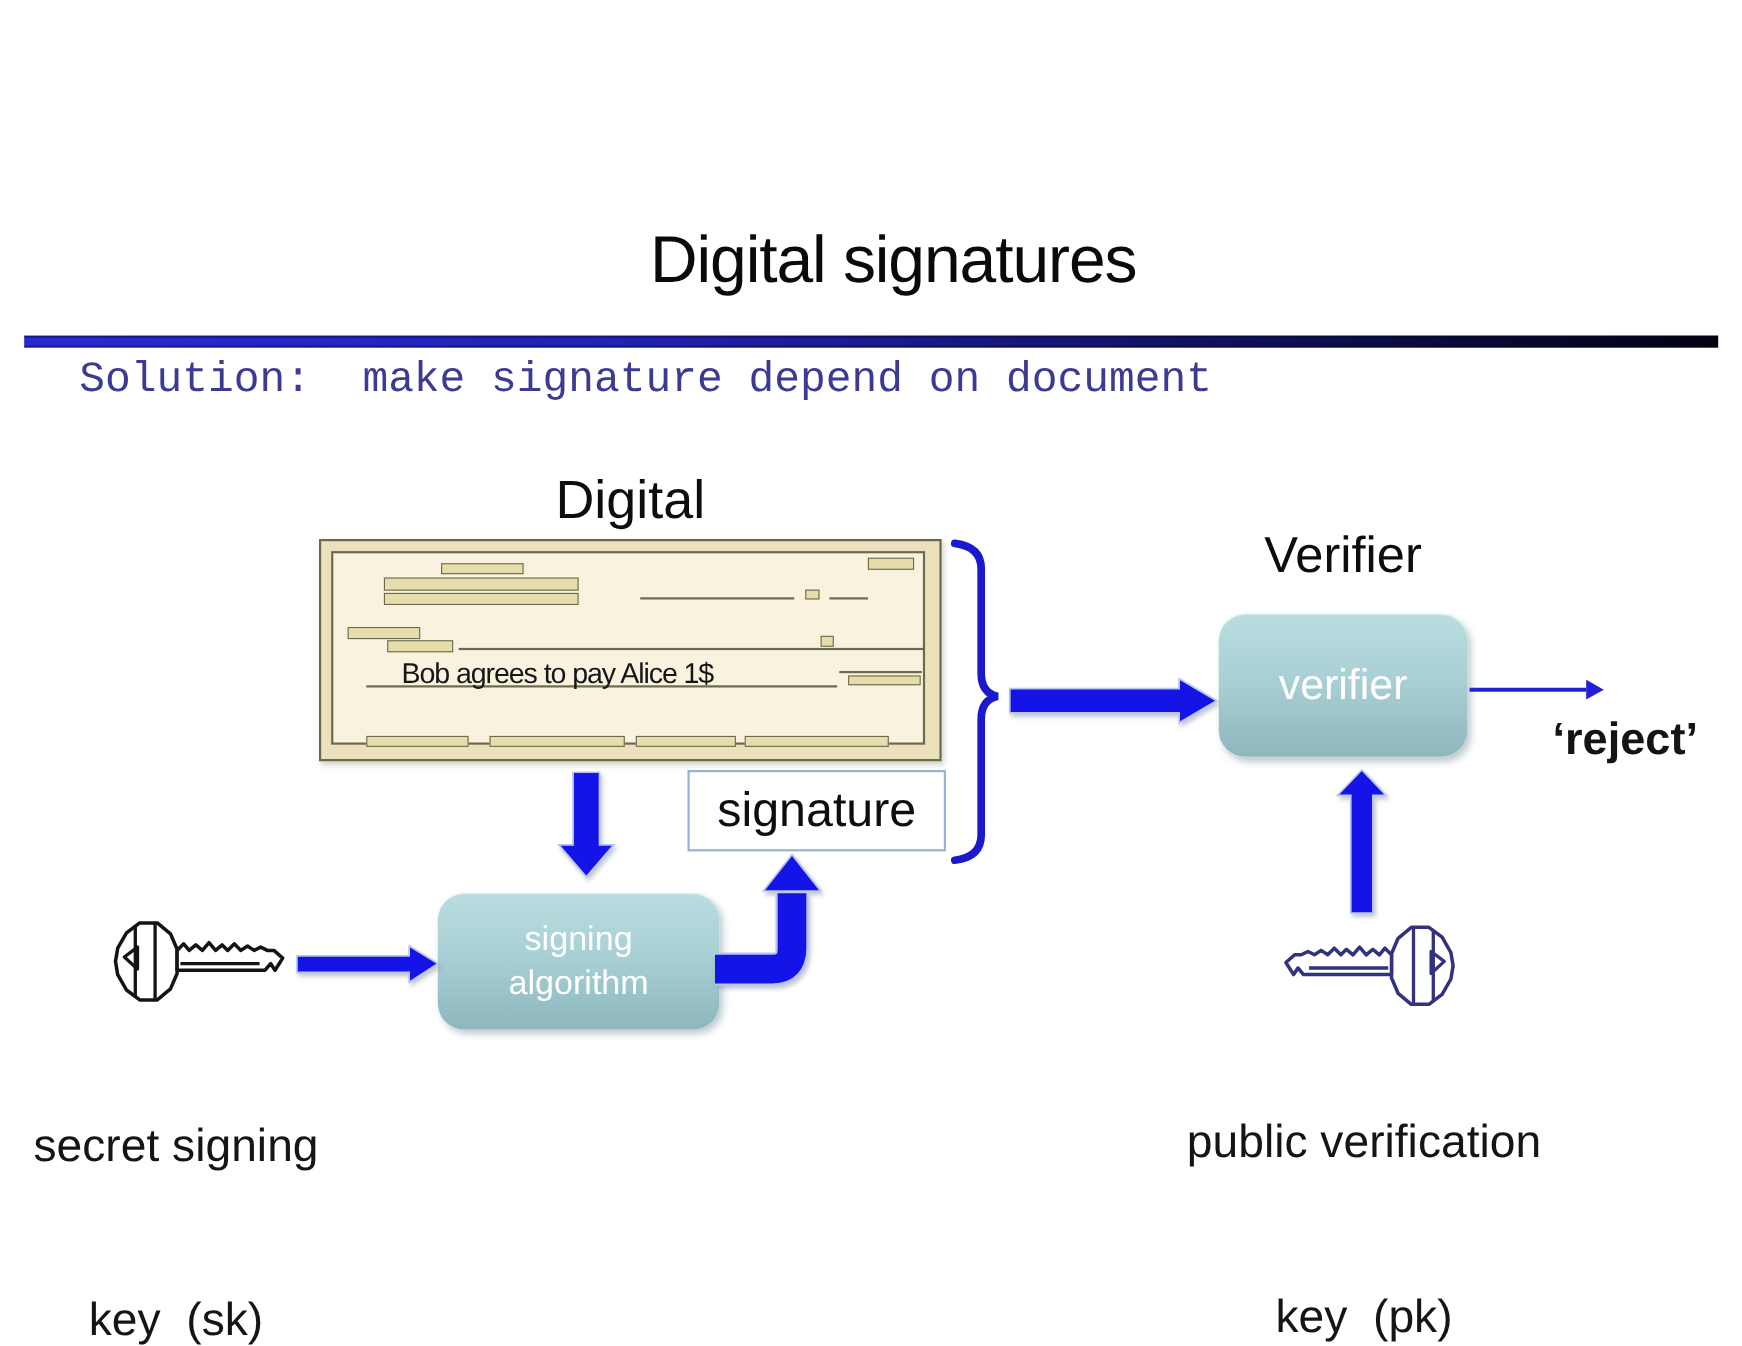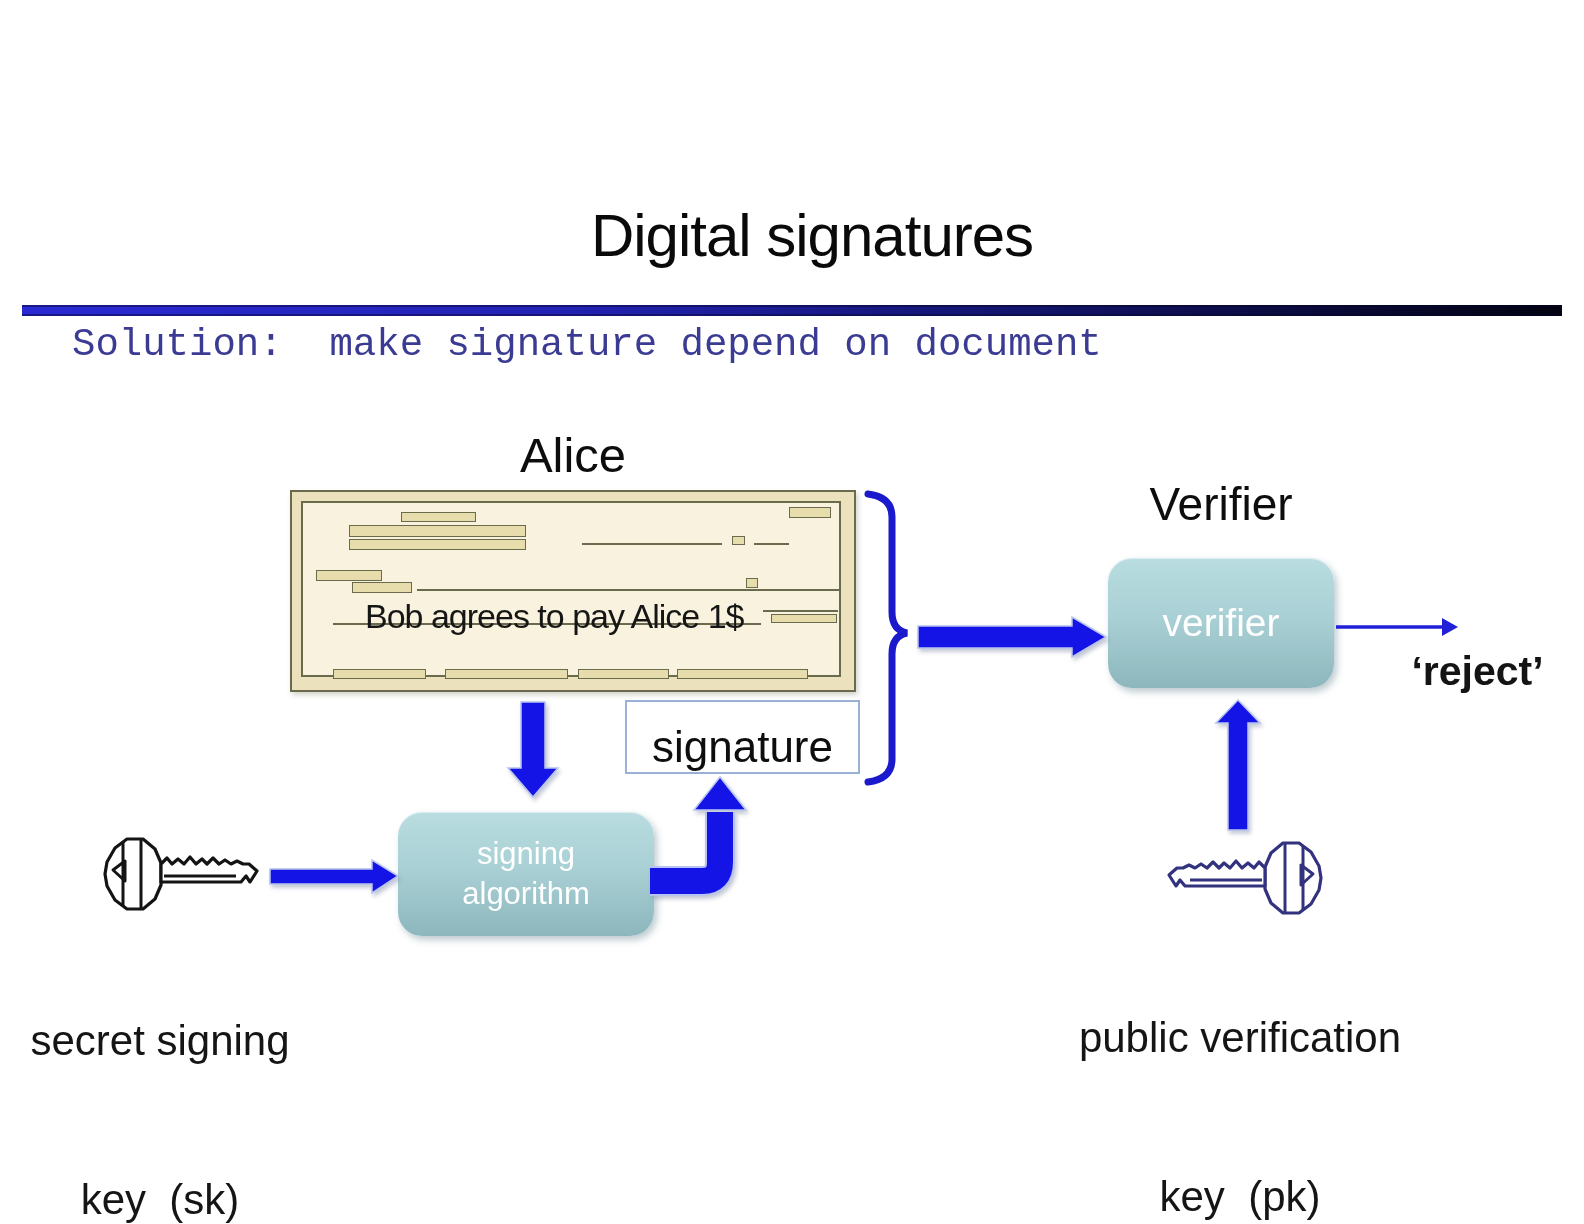--- a/index.html
+++ b/index.html
@@ -30,27 +30,27 @@
     background:var(--check-frame,#ece1bd);border:2px solid var(--check-ink,#6a6a4d);
     box-shadow:2px 3px 5px rgba(130,130,110,.35);
   }
   .check-inner{
     position:absolute;left:9px;top:9px;width:540px;height:176px;box-sizing:border-box;
     background:var(--check-paper,#f8f2de);border:2px solid var(--check-ink,#6a6a4d);
   }
   .cbar{position:absolute;background:var(--check-bar,#e7dcab);border:1px solid var(--check-ink,#6a6a4d);box-sizing:border-box;}
   .cline{position:absolute;height:2px;background:var(--check-ink,#6a6a4d);}
   .check-text{
-    position:absolute;left:62px;top:94px;font-size:34px;letter-spacing:-1px;color:#161616;white-space:nowrap;
+    position:absolute;left:62px;top:94px;font-size:26px;letter-spacing:-1px;color:#161616;white-space:nowrap;
   }
   
   .signature-box{
     left:625px;top:700px;width:235px;height:74px;box-sizing:border-box;
     background:#fff;border:2px solid var(--signature-border,#98b1d4);
-    display:flex;align-items:flex-end;justify-content:center;
+    display:flex;align-items:center;justify-content:center;
     font-size:44px;color:#0e0e0e;
   }
   
   .teal-box{
     box-sizing:border-box;border-radius:24px;
     background:linear-gradient(180deg,var(--teal-top,#b9dde0) 0%,#a9d0d5 45%,var(--teal-bottom,#8db7bd) 100%);
     box-shadow:3px 4px 7px rgba(110,140,150,.45), inset 0 1px 0 rgba(255,255,255,.5);
     display:flex;flex-direction:column;align-items:center;justify-content:center;
     color:#fff;text-align:center;
   }
@@ -81,21 +81,21 @@
 </style>
 </head>
 <body>
 
 <div class="slide">
 
   <div class="abs title">Digital signatures</div>
   <div class="abs divider"></div>
   <div class="abs subtitle">Solution:  make signature depend on document</div>
 
-  <div class="abs signer-heading">Alice</div>
+  <div class="abs signer-heading">Digital</div>
   <div class="abs verifier-heading">Verifier</div>
 
   <div class="abs check">
     <div class="check-inner">
       <div class="cbar" style="left:98px;top:9px;width:75px;height:10px;"></div>
       <div class="cbar" style="left:46px;top:22px;width:177px;height:12px;"></div>
       <div class="cbar" style="left:46px;top:36px;width:177px;height:11px;"></div>
       <div class="cbar" style="left:486px;top:4px;width:42px;height:11px;"></div>
       <div class="cbar" style="left:13px;top:67px;width:66px;height:11px;"></div>
       <div class="cbar" style="left:49px;top:79px;width:60px;height:11px;"></div>

